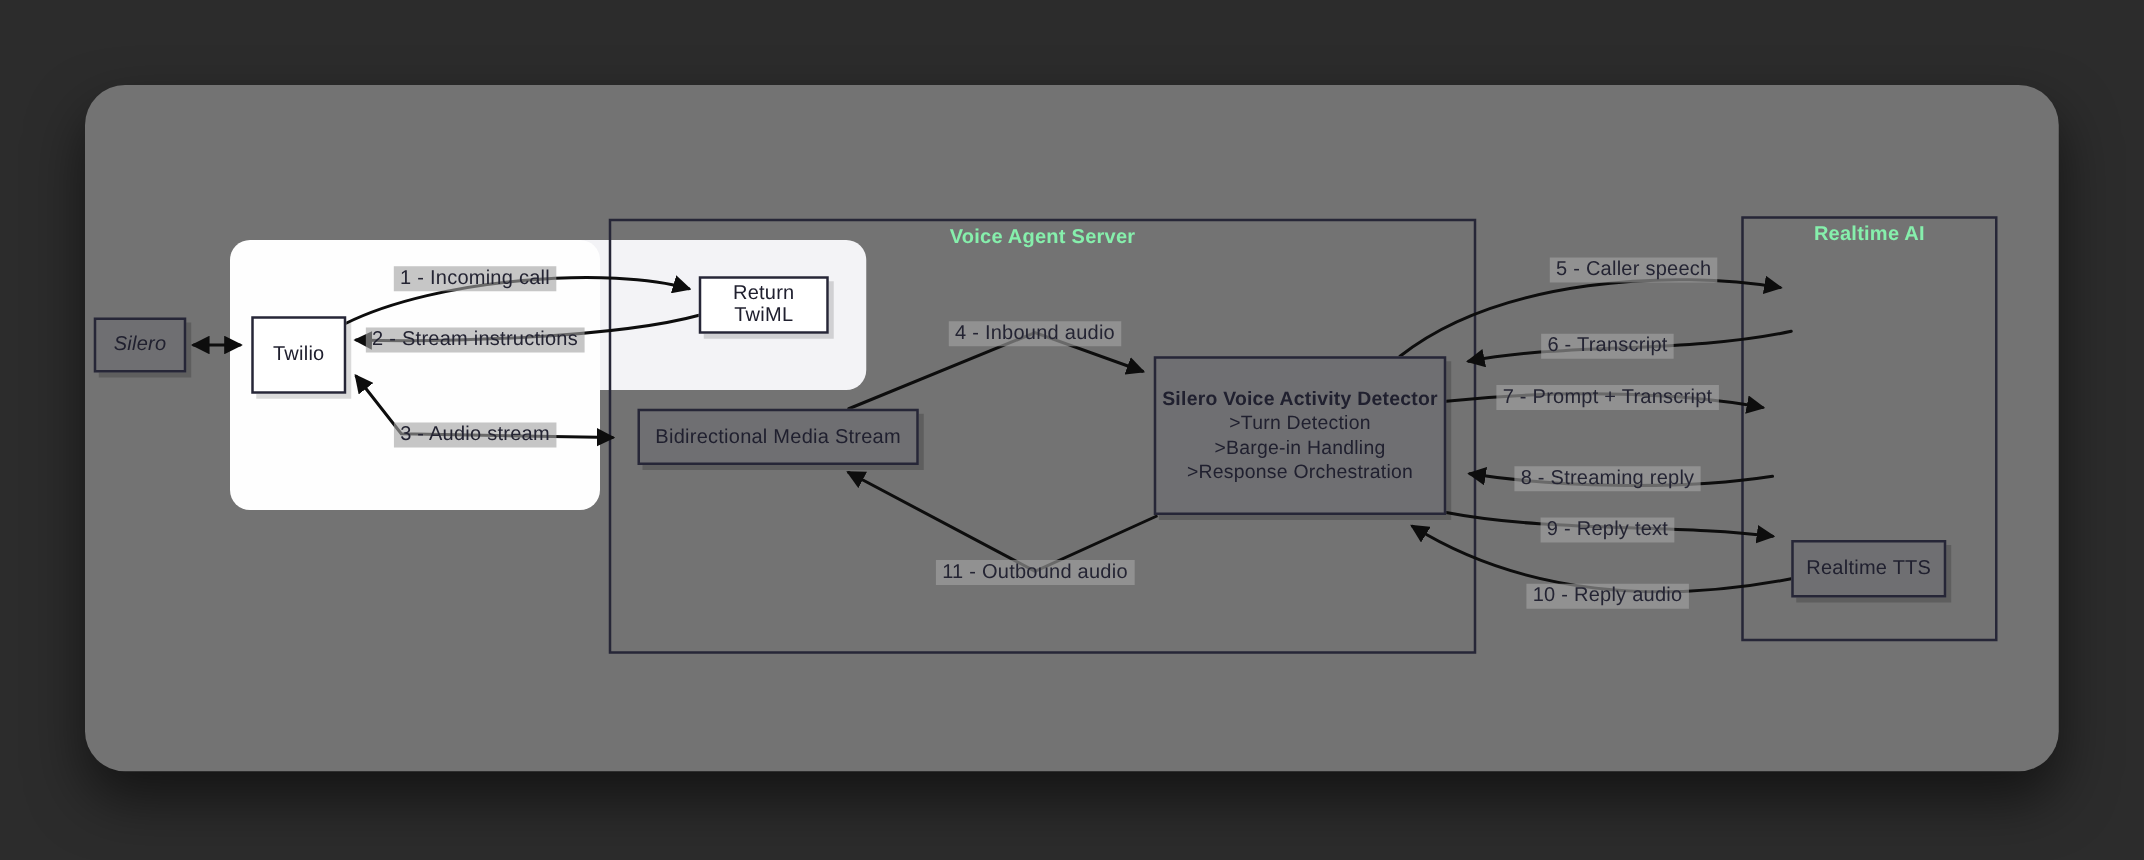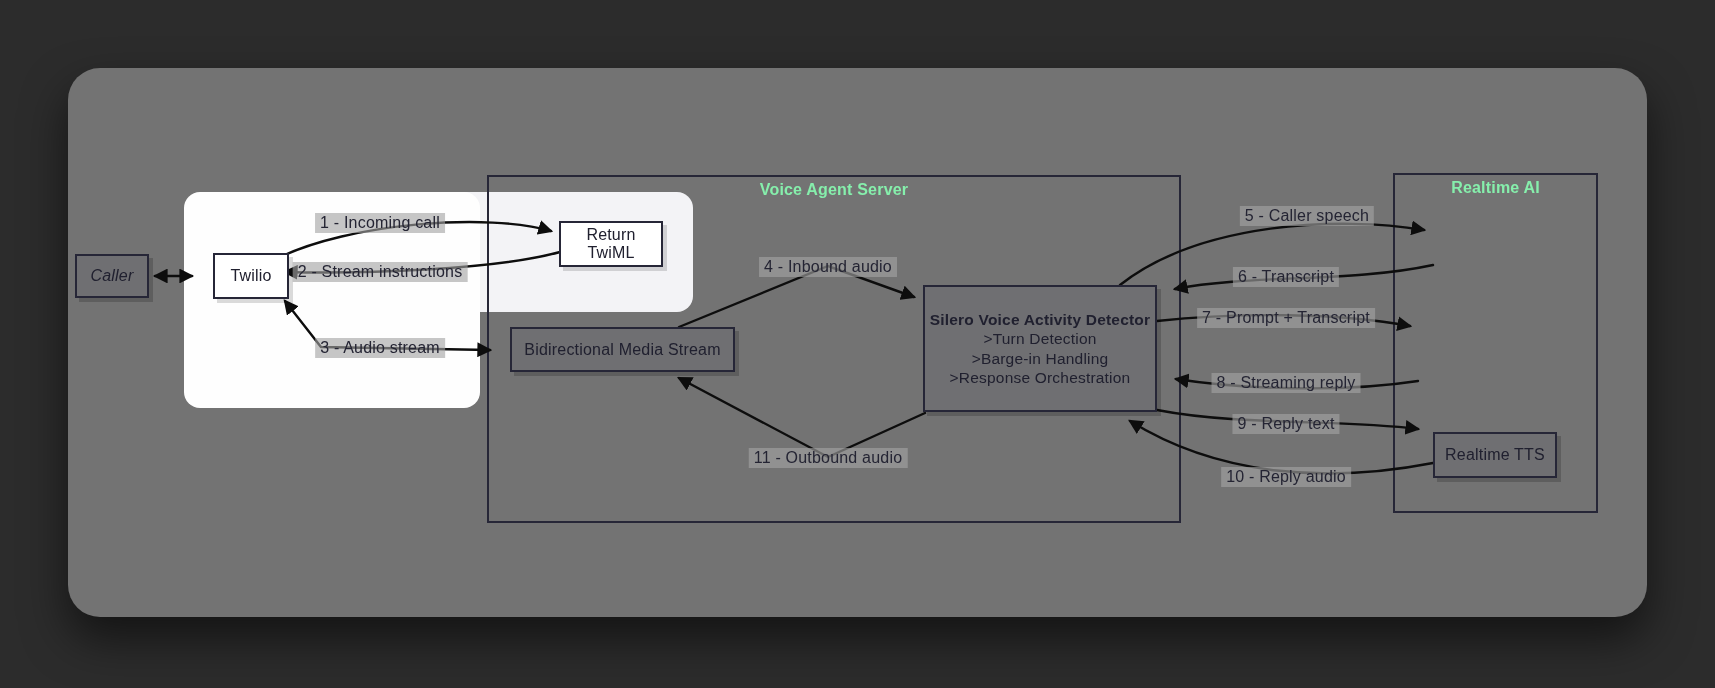--- a/index.html
+++ b/index.html
@@ -15,21 +15,21 @@
   #tai{left:1393px;top:173px;width:205px;height:340px;}
   .container-title{position:absolute;top:4px;left:0;right:0;text-align:center;font-size:16px;
                    font-weight:700;color:#86efac;letter-spacing:.2px;}
   svg#edges{position:absolute;left:0;top:0;z-index:3;pointer-events:none;}
   .node{position:absolute;box-sizing:border-box;border:2.5px solid #262637;z-index:4;
         display:flex;align-items:center;justify-content:center;text-align:center;
         font-size:16px;letter-spacing:.2px;color:#20202f;font-weight:500;}
   .node.gray{background:#6f6f72;box-shadow:4px 4px 0 rgba(0,0,0,0.18);}
   .node.white{background:#ffffff;box-shadow:4px 4px 0 rgba(0,0,0,0.14);}
   #node-caller{left:75px;top:254px;width:74px;height:44px;font-style:italic;}
-  #node-twilio{left:213px;top:253px;width:76px;height:46px;}
+  #node-twilio{left:201px;top:253px;width:76px;height:62px;}
   #node-return-twiml{left:559px;top:221px;width:104px;height:46px;}
   #node-bms{left:510px;top:327px;width:225px;height:45px;}
   #node-silero{left:923px;top:285px;width:234px;height:127px;flex-direction:column;
                font-size:15.5px;line-height:19.5px;padding:18px 4px;}
   #node-silero .silero-title{font-weight:700;}
   #node-stt{left:1433px;top:222px;width:124px;height:45px;}
   #node-llm{left:1418px;top:317px;width:155px;height:66px;flex-direction:column;line-height:21px;}
   #node-tts{left:1433px;top:432px;width:124px;height:46px;}
   .edge-label{position:absolute;transform:translate(-50%,-50%);z-index:5;white-space:nowrap;
               background:rgba(163,163,163,0.62);color:#242433;font-size:16px;letter-spacing:.2px;
@@ -67,21 +67,21 @@
       <path d="M1120,285 C1200,222 1340,216 1424,230" marker-end="url(#arrow)"></path>
       <path d="M1433,265 C1350,283 1250,274 1175,289" marker-end="url(#arrow)"></path>
       <path d="M1157,321 C1240,312 1340,313 1410,326" marker-end="url(#arrow)"></path>
       <path d="M1418,381 C1340,393 1240,389 1176,379" marker-end="url(#arrow)"></path>
       <path d="M1157,410 C1240,426 1340,419 1418,429" marker-end="url(#arrow)"></path>
       <path d="M1433,463 C1330,483 1220,477 1130,421" marker-end="url(#arrow)"></path>
     </g>
   </svg>
 
   <div id="node-caller" class="node gray">
-    <span>Caller</span>
+    <span>Silero</span>
   </div>
   <div id="node-twilio" class="node white">
     <span>Twilio</span>
   </div>
   <div id="node-return-twiml" class="node white">
     <span>Return TwiML</span>
   </div>
   <div id="node-bms" class="node gray">
     <span>Bidirectional Media Stream</span>
   </div>

